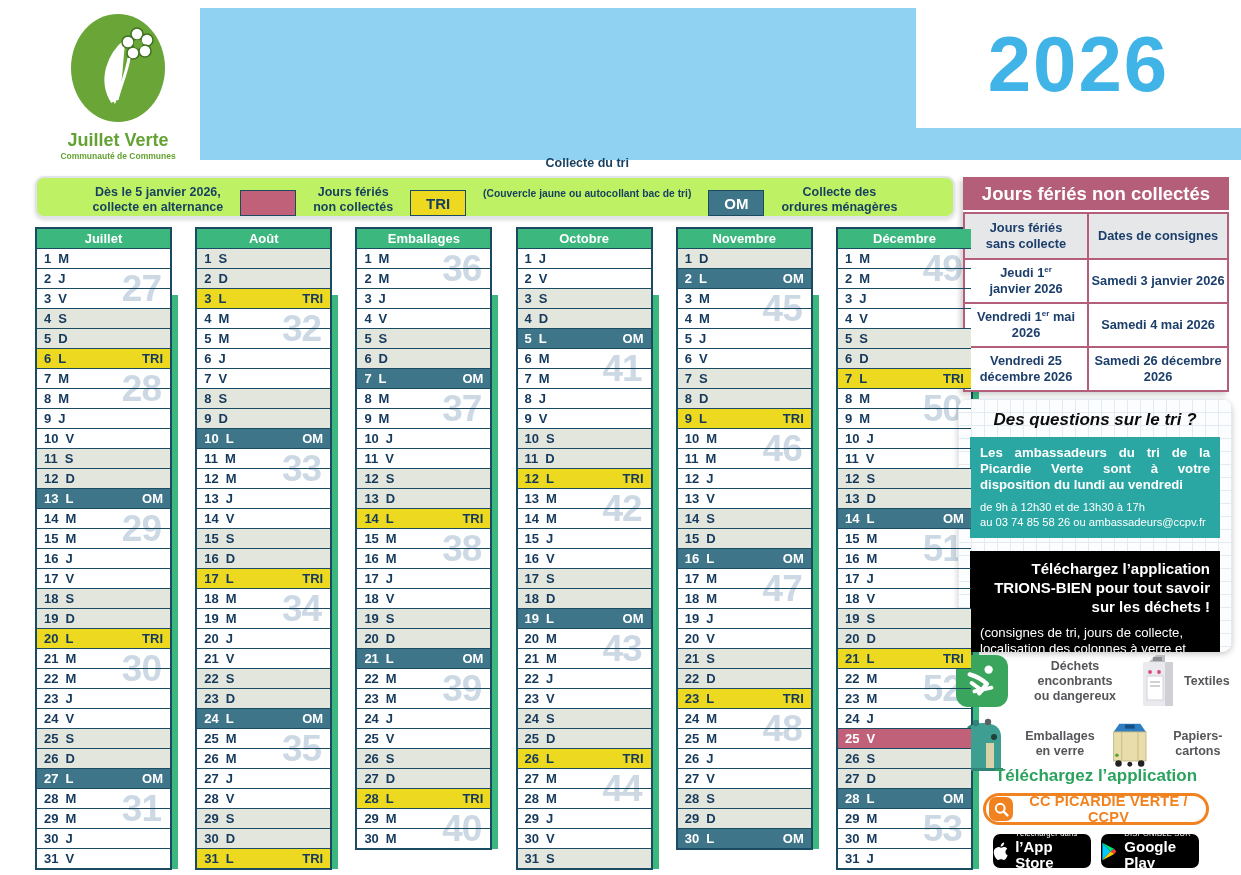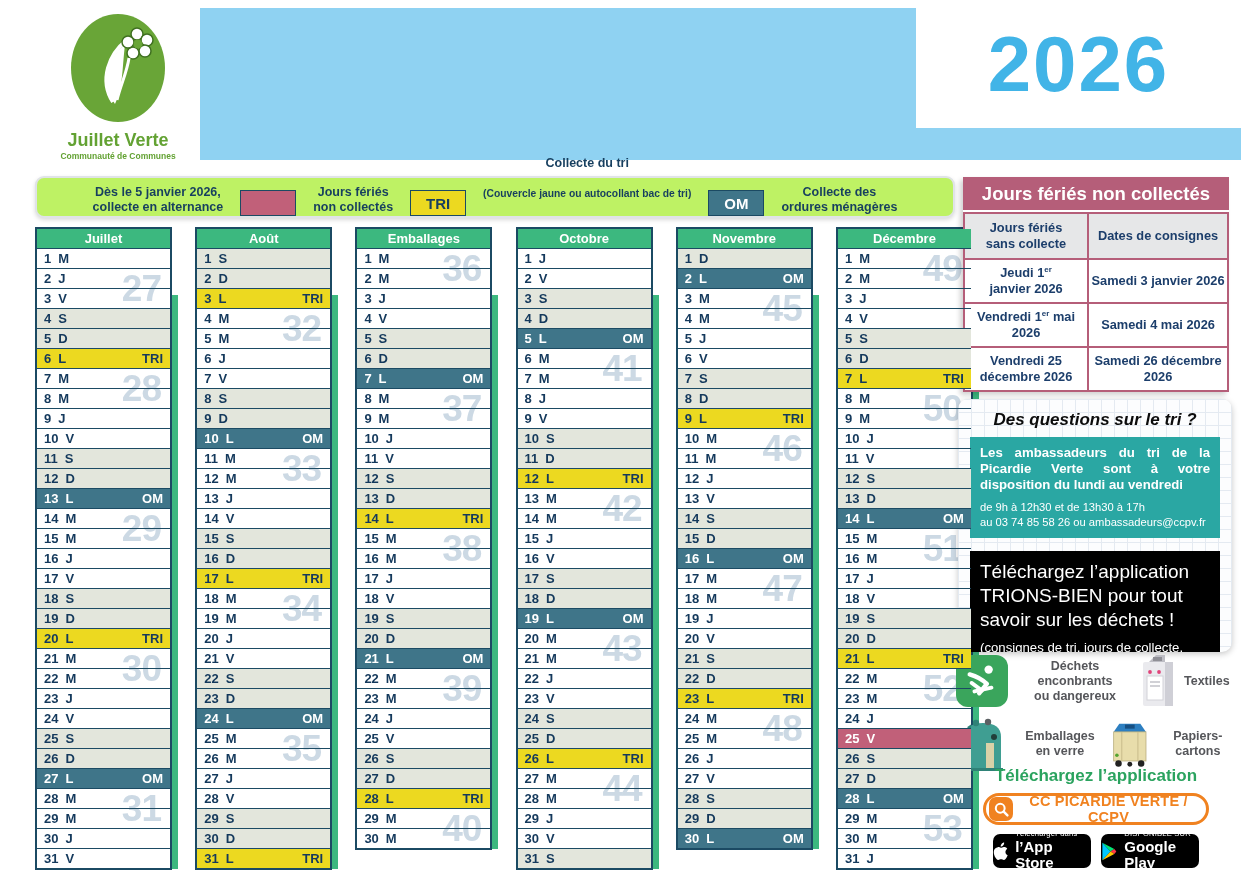--- a/index.html
+++ b/index.html
@@ -63,21 +63,21 @@
   .paper{position:absolute;left:958px;top:399px;width:274px;height:253px;border-radius:10px;
          background-color:#fcfdfe;box-shadow:0 2px 6px rgba(0,0,0,.22);
          background-image:linear-gradient(#e4eaf1 1.2px,transparent 1.2px),
                           linear-gradient(90deg,#e4eaf1 1.2px,transparent 1.2px);
          background-size:13px 13px;overflow:hidden;}
   .q-title{margin:11px 8px 7px;text-align:center;font-style:italic;font-weight:800;font-size:17px;color:#0c0c0c;}
   .tealbox{margin:0 12px;background:#2aa7a3;color:#fff;padding:8px 10px 9px;}
   .tb1{font-weight:700;font-size:13.2px;line-height:1.22;text-align:justify;}
   .tb2{margin-top:7px;font-size:11.2px;line-height:1.3;white-space:pre-line;}
   .blackbox{margin:13px 12px 0;background:#000;color:#fff;padding:9px 10px 12px;}
-  .bb1{font-weight:400;font-size:19px;line-height:1.25;}
+  .bb1{font-weight:700;font-size:15px;line-height:1.25;text-align:right;}
   .bb2{margin-top:8px;font-size:13.2px;line-height:1.27;white-space:pre-line;}
 
   
   .streams{position:absolute;left:956px;top:653px;width:280px;}
   .s-row{display:flex;align-items:center;}
   .s-item{display:flex;align-items:center;}
   .s-label{color:#55565a;font-weight:700;font-size:12.5px;text-align:center;line-height:1.2;
            white-space:pre-line;margin-left:8px;}
   .app-icon{width:52px;height:52px;background:#3aa55c;border-radius:12px;display:flex;
             align-items:center;justify-content:center;flex:0 0 auto;}

